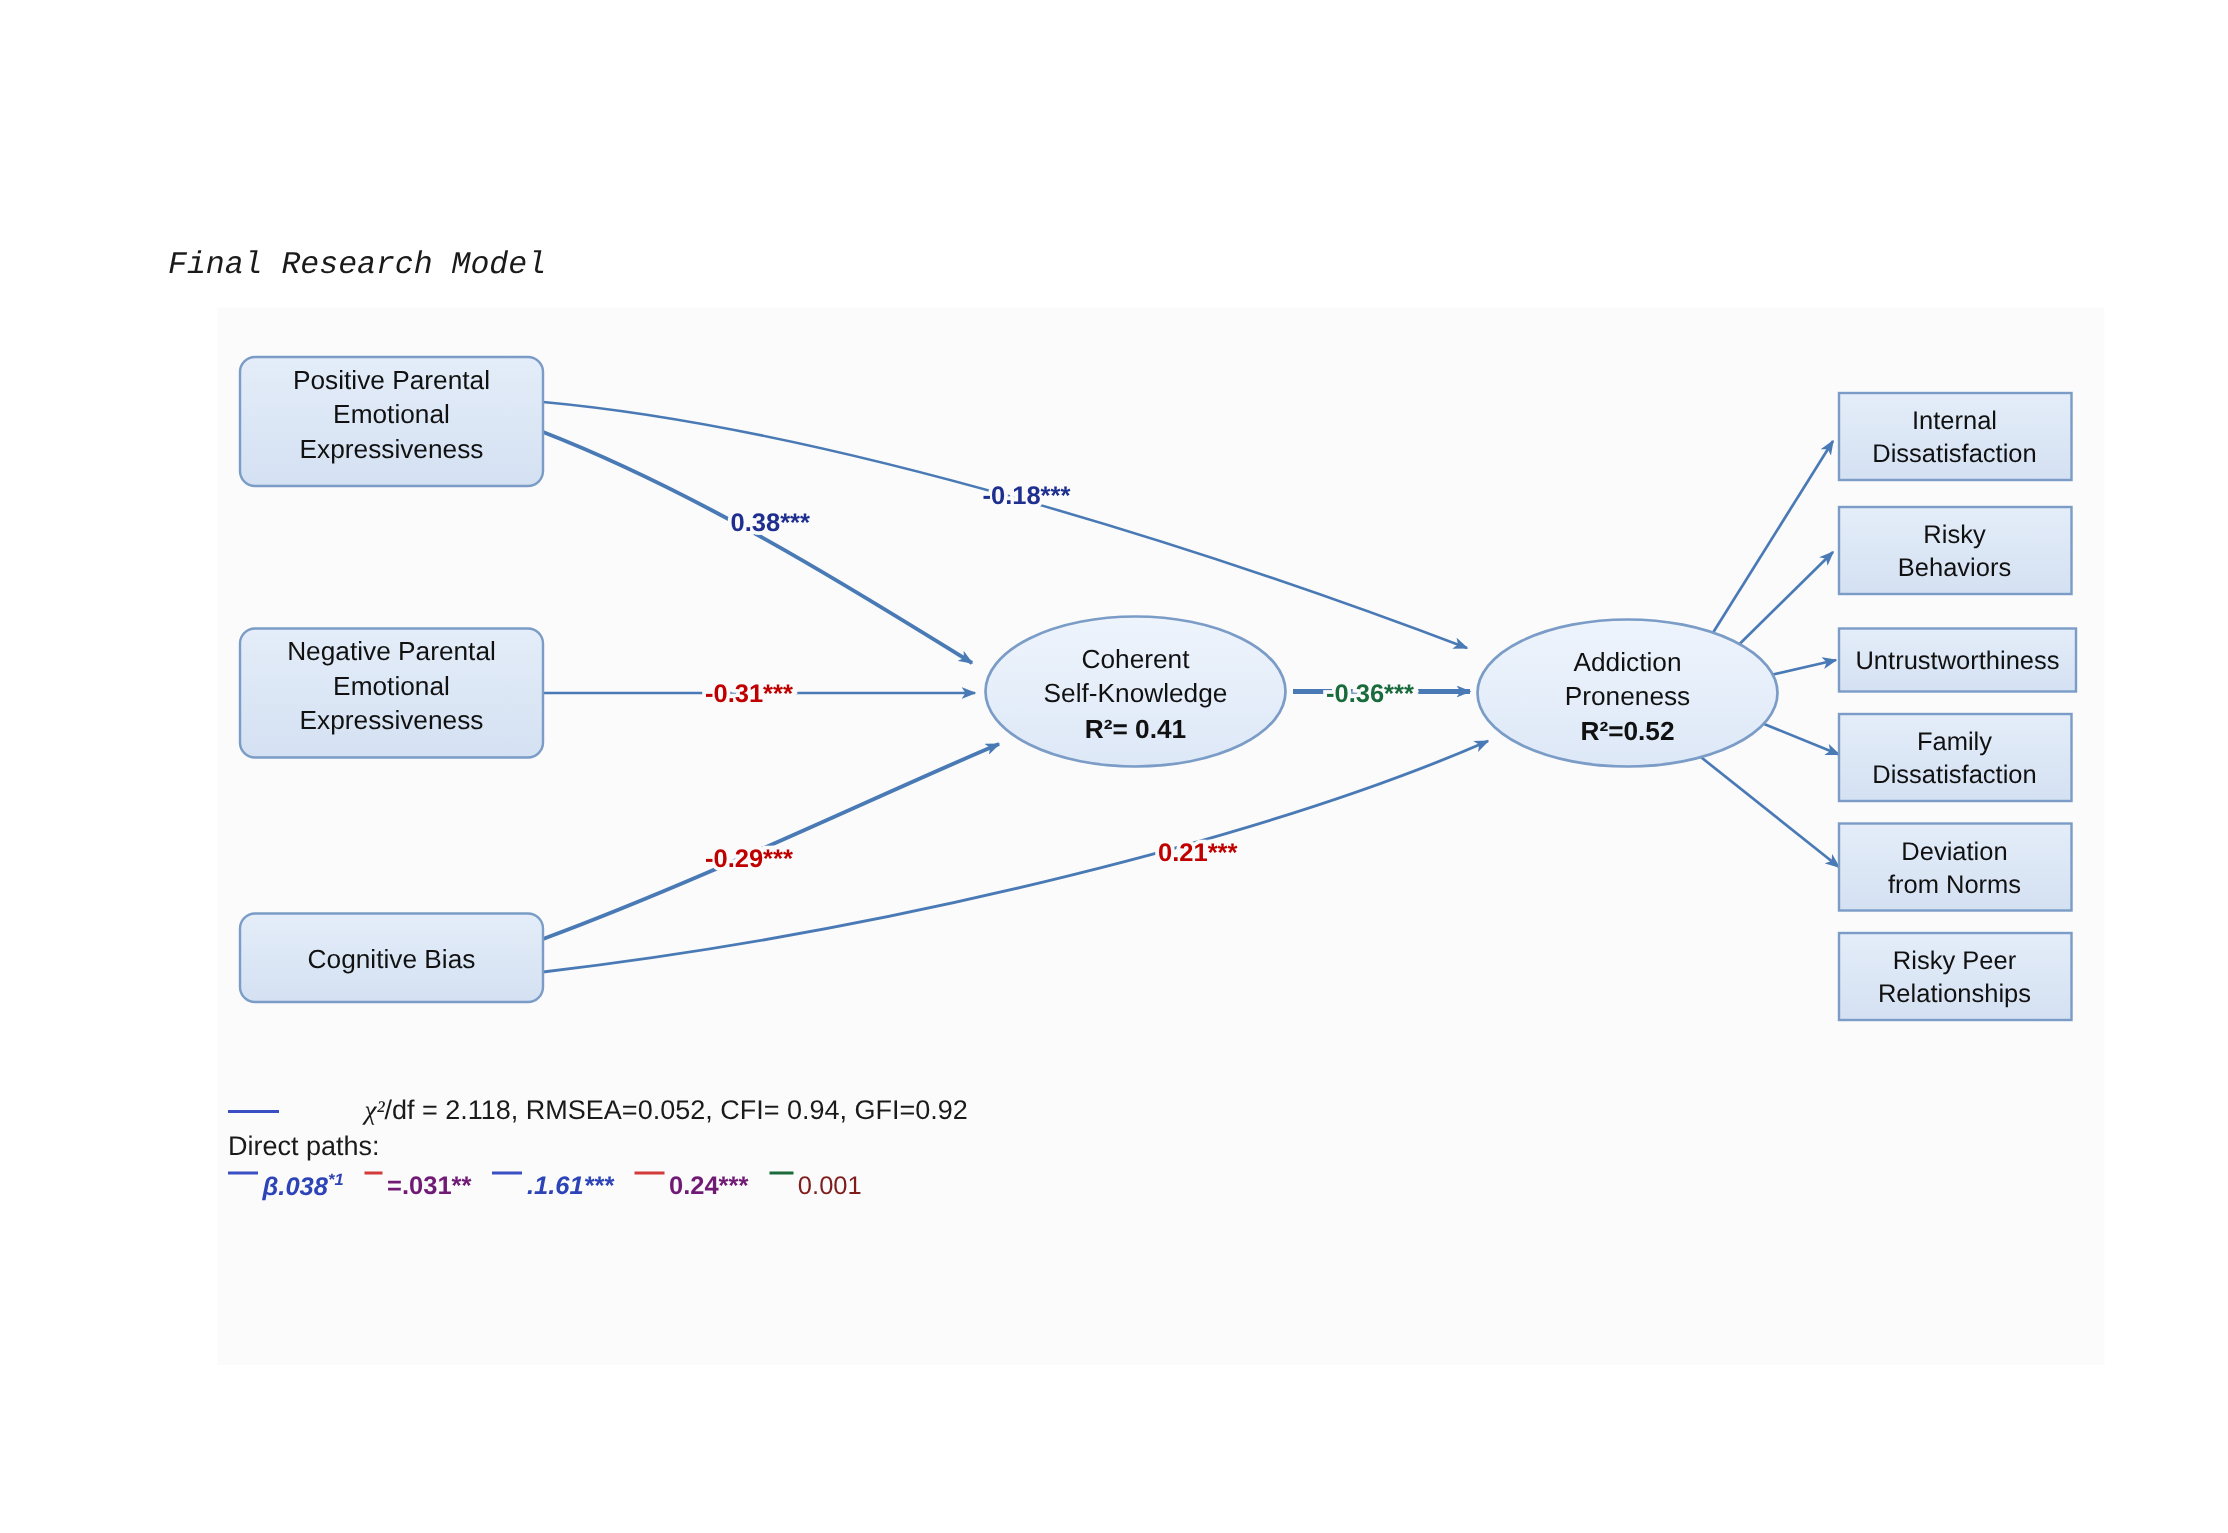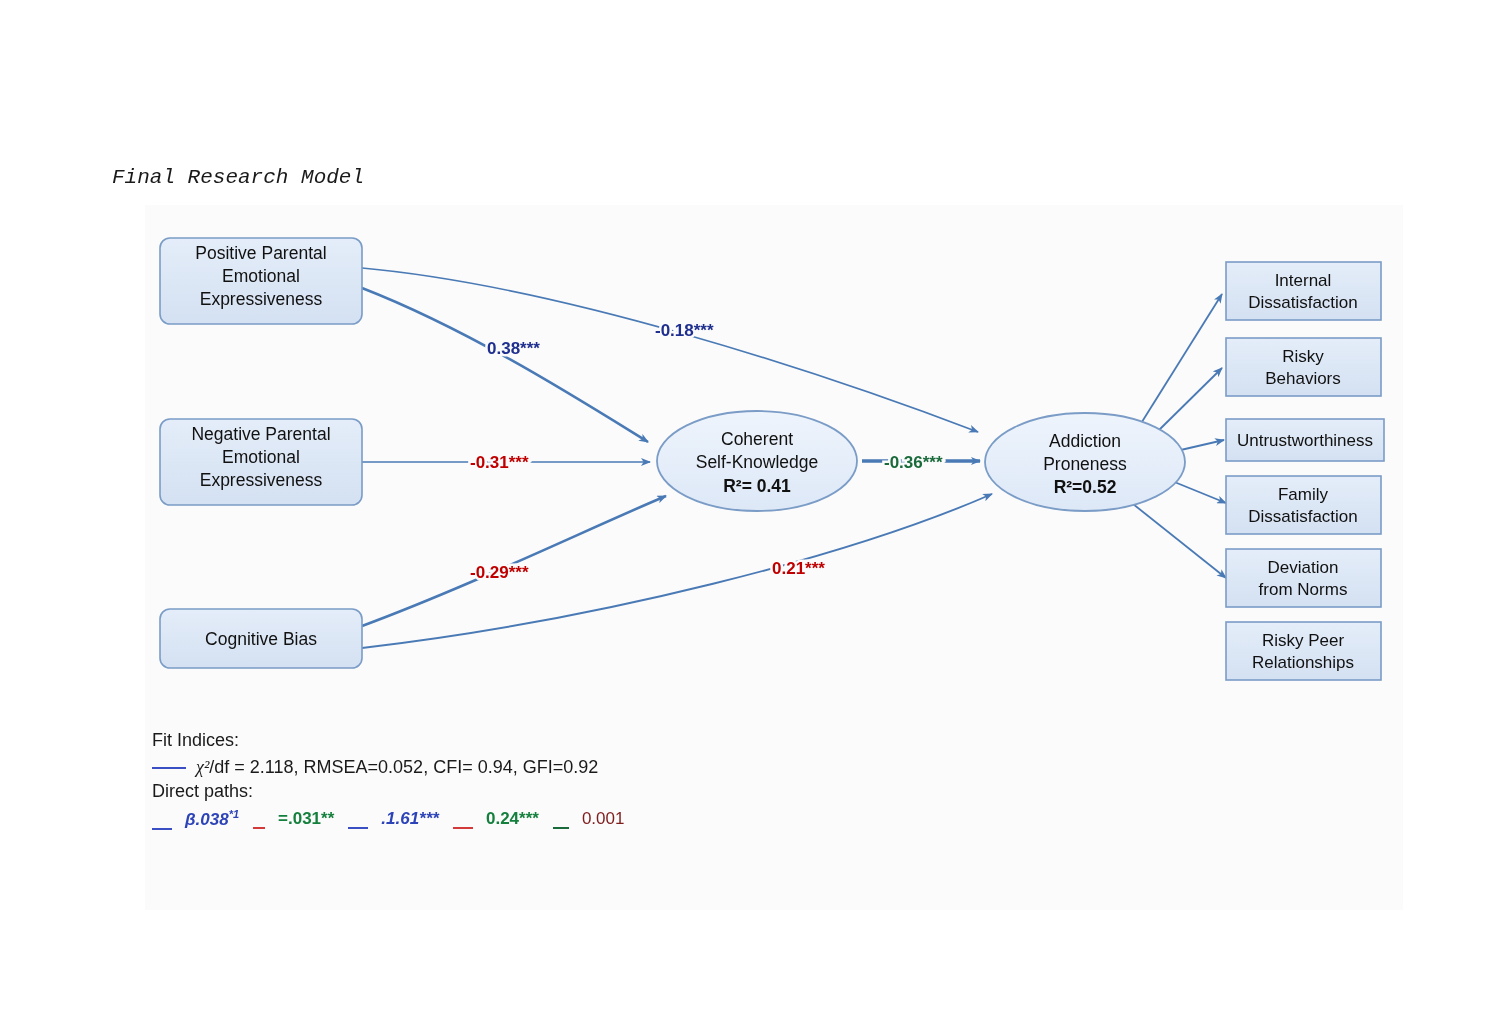--- a/index.html
+++ b/index.html
@@ -63,20 +63,21 @@
     font-size: 18px;
     color: #1a1a1a;
     margin: 0 0 6px 0;
     white-space: nowrap;
   }
   .legend-row {
     display: flex;
     align-items: center;
     margin-bottom: 3px;
     white-space: nowrap;
+    gap: 47px;
   }
   .swatch {
     display: inline-block;
     width: 34px;
     height: 0;
     border-top: 2px solid #333;
     margin-right: 10px;
     flex: 0 0 auto;
   }
   .swatch-sm {
@@ -94,27 +95,26 @@
   .chi { font-family: "Liberation Serif", serif; font-style: italic; }
   #direct-heading { }
   #direct-row {
     display: flex;
     align-items: center;
     margin-top: 2px;
     white-space: nowrap;
   }
   .dp-item {
     display: flex;
-    align-items: flex-end;
+    align-items: flex-start;
     margin-right: 14px;
-    gap: 10px;
   }
   .dp-text { font-size: 17px; }
   .dp-blue { color: #2d43b8; font-style: italic; font-weight: 600; }
-  .dp-red  { color: #15803d; font-weight: 600; }
+  .dp-red  { color: #701a75; font-weight: 600; }
   .dp-green{ color: #7f1d1d; }
   sup { font-size: 11px; }
 </style>
 </head>
 <body>
 
 <div id="page-title">Final Research Model</div>
 
 <div id="diagram-canvas"></div>
 
@@ -236,21 +236,20 @@
   </g>
   <g>
     <text class="coef coef-red" x="772" y="574" stroke="#fbfbfb" stroke-width="5" paint-order="stroke">0.21***</text>
   </g>
   <g>
     <text class="coef coef-green" x="884" y="468" stroke="#fbfbfb" stroke-width="5" paint-order="stroke">-0.36***</text>
   </g>
 </svg>
 
 <div id="legend">
-  <div class="legend-heading">Fit Indices:</div>
 
   <div class="legend-row">
     <span class="swatch sw-blue"></span>
     <span class="legend-text fit-text"><span class="chi">χ²</span><span>/df  =  2.118, RMSEA=0.052, CFI= 0.94, GFI=0.92</span></span>
   </div>
 
 
   <div class="legend-heading" id="direct-heading">Direct paths:</div>
 
   <div id="direct-row">

